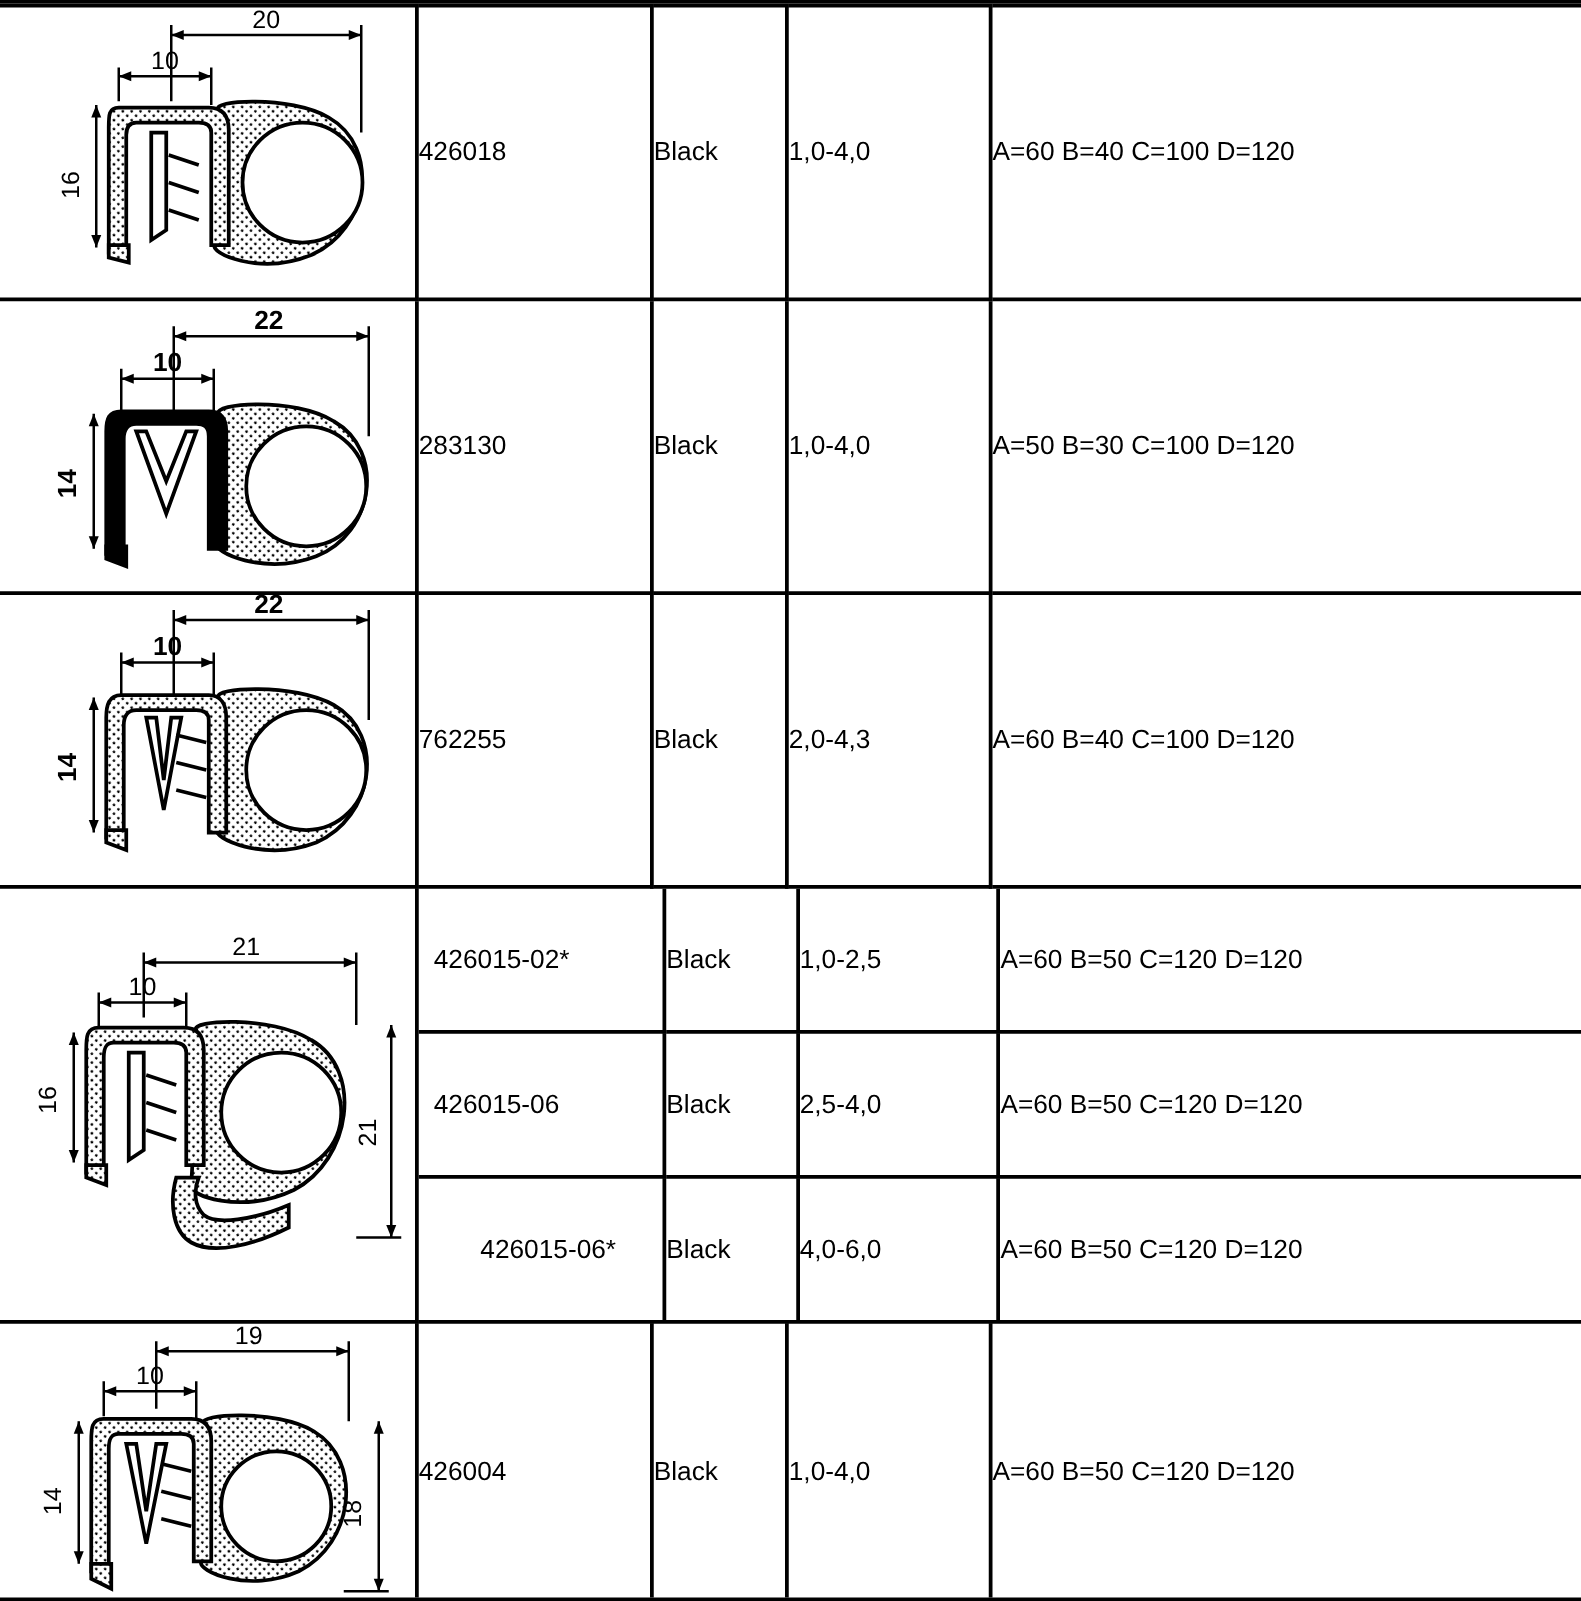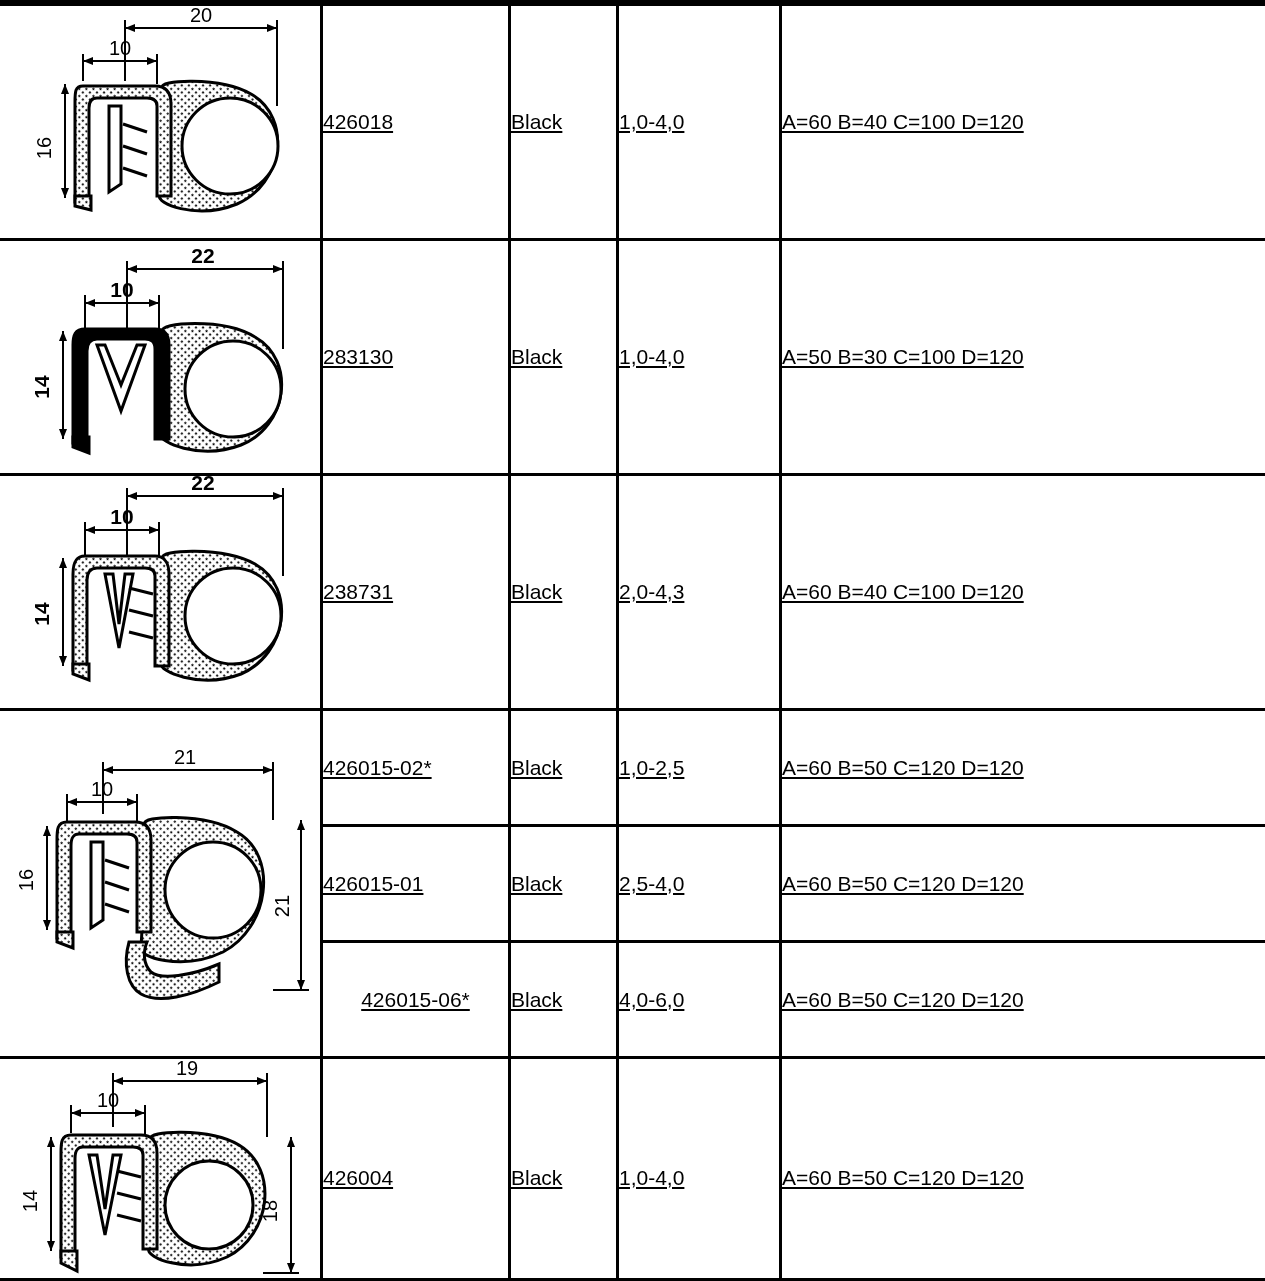--- a/index.html
+++ b/index.html
@@ -27,33 +27,32 @@
     table-layout: fixed;
   }
   table.spec td {
     border: 3px solid #000;
     padding: 0;
     vertical-align: middle;
     font-size: 21px;
     color: #000;
   }
   
-  table.spec tr td:first-child { border-left: none; }
+  table.spec tr td:first-child { border-left: none; padding-left: 12px; }
   table.spec tr td:last-child  { border-right: none; }
 
   .col-img   { width: 320px; }
   .col-code  { width: 185px; }
   .col-color { width: 105px; }
   .col-range { width: 160px; }
   .col-prop  { width: 495px; }
 
   .cell-text {
     padding: 10px 14px;
     white-space: nowrap;
-    text-decoration: underline;
   }
   .cell-img {
     padding: 0;
     position: relative;
     height: 100%;
   }
   .drawing {
     display: block;
     margin: 0 auto;
   }
@@ -193,21 +192,21 @@
         <circle cx="228" cy="140" r="48" fill="#fff" stroke="#000" stroke-width="3"></circle>
         <path d="M80,80 L150,80 C160,80 164,88 164,98 L164,190 L150,190 L150,100 C150,94 146,92 140,92
                  L92,92 C86,92 82,96 82,104 L82,194 L68,194 L68,98 C68,88 70,80 80,80 Z" fill="url(#hatchC)" stroke="#000" stroke-width="3"></path>
         <path d="M100,98 L114,172 L128,98 L120,98 L114,148 L108,98 Z" fill="#fff" stroke="#000" stroke-width="3"></path>
         <line x1="124" y1="112" x2="148" y2="118" stroke="#000" stroke-width="3"></line>
         <line x1="124" y1="134" x2="148" y2="140" stroke="#000" stroke-width="3"></line>
         <line x1="124" y1="156" x2="148" y2="162" stroke="#000" stroke-width="3"></line>
         <path d="M68,188 L84,188 L84,204 L68,198 Z" fill="url(#hatchC)" stroke="#000" stroke-width="3"></path>
       </svg>
     </td>
-    <td class="col-code cell-text">238731</td>
+    <td class="col-code cell-text">762255</td>
     <td class="col-color cell-text">Black</td>
     <td class="col-range cell-text">2,0-4,3</td>
     <td class="col-prop cell-text">A=60 B=40 C=100 D=120</td>
   </tr>
 
   <tr>
     <td class="col-img cell-img" style="height:340px;">
       <svg class="drawing" width="310" height="340" viewBox="0 0 310 340">
         <defs>
           <pattern id="hatchD" width="5" height="5" patternUnits="userSpaceOnUse" patternTransform="rotate(45)">
@@ -258,21 +257,21 @@
     <td colspan="4" style="padding:0;border-right:none;">
       <table class="sub-table">
         <tbody>
                 <tr>
           <td class="cell-text" style="width:185px;height:113px;">426015-02*</td>
           <td class="cell-text" style="width:105px;">Black</td>
           <td class="cell-text" style="width:160px;">1,0-2,5</td>
           <td class="cell-text" style="width:495px;">A=60 B=50 C=120 D=120</td>
         </tr>
         <tr>
-          <td class="cell-text" style="width:185px;height:113px;">426015-01</td>
+          <td class="cell-text" style="width:185px;height:113px;">426015-06</td>
           <td class="cell-text" style="width:105px;">Black</td>
           <td class="cell-text" style="width:160px;margin-left:28px;">2,5-4,0</td>
           <td class="cell-text" style="width:495px;">A=60 B=50 C=120 D=120</td>
         </tr>
         <tr>
           <td class="cell-text" style="width:185px;height:113px;text-align:center;">426015-06*</td>
           <td class="cell-text" style="width:105px;">Black</td>
           <td class="cell-text" style="width:160px;">4,0-6,0</td>
           <td class="cell-text" style="width:495px;">A=60 B=50 C=120 D=120</td>
         </tr>

